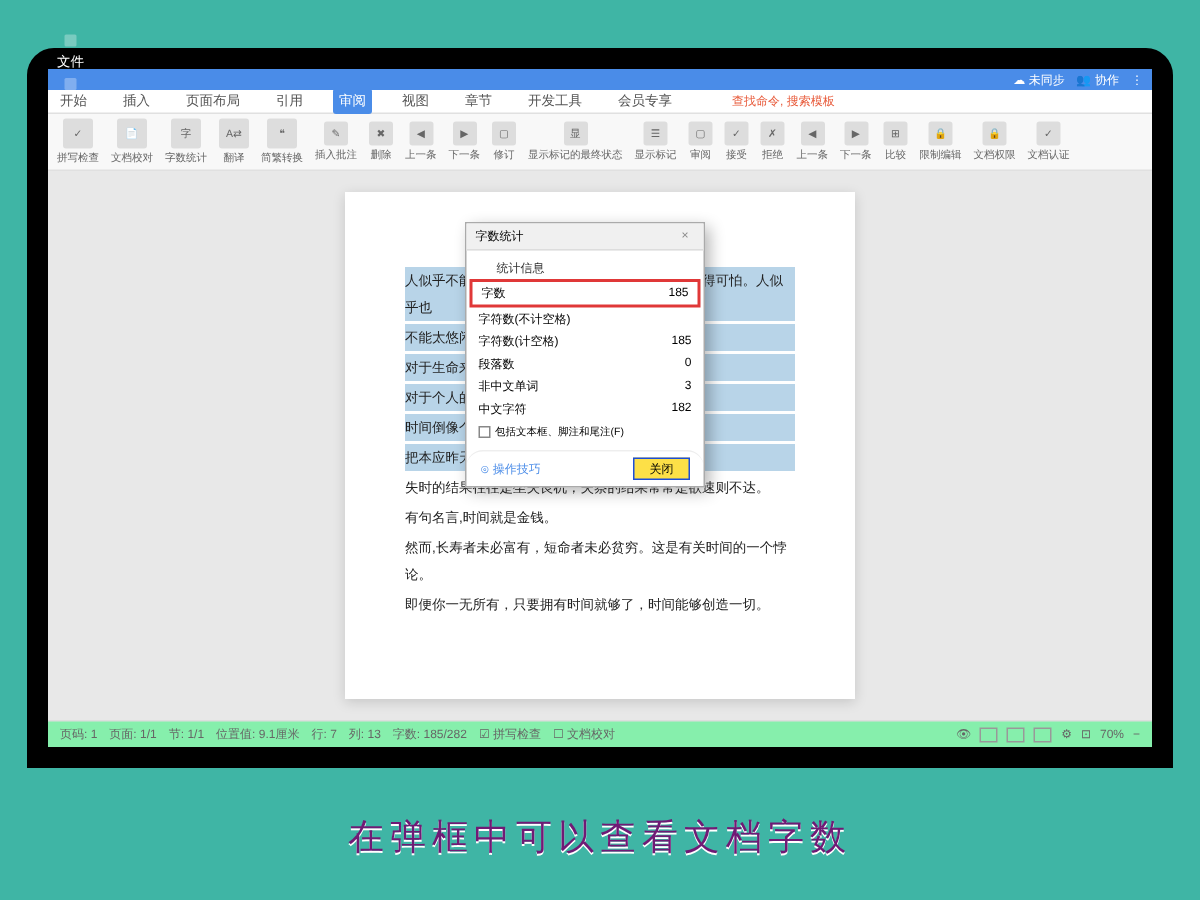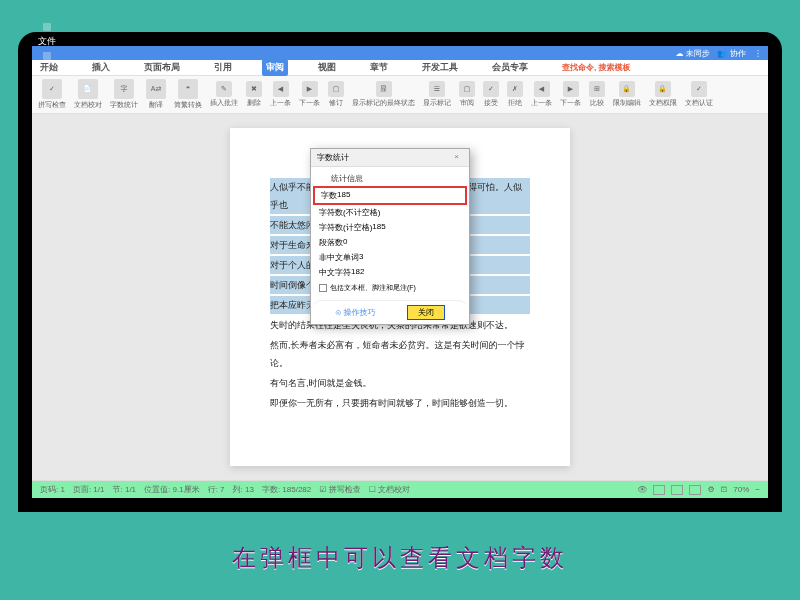--- a/index.html
+++ b/index.html
@@ -2,41 +2,41 @@
 <html><head>
 <meta charset="utf-8">
 <style>
 * { margin: 0; padding: 0; box-sizing: border-box; font-family: "Microsoft YaHei", sans-serif; }
 body { background: #3fb5a5; width: 800px; height: 600px; overflow: hidden; position: relative; }
 .monitor { position: absolute; top: 32px; left: 18px; right: 18px; bottom: 88px; background: #000; border-radius: 18px 18px 0 0; padding: 14px; }
 .screen { background: #fff; width: 100%; height: 100%; display: flex; flex-direction: column; font-size: 9px; }
 .titlebar { background: #4a8ce8; height: 14px; display: flex; align-items: center; padding: 0 6px; color: #fff; gap: 6px; }
 .titlebar .left { display: flex; gap: 4px; align-items: center; flex-direction: column; }
 .titlebar .right { margin-left: auto; display: flex; gap: 8px; align-items: center; font-size: 8px; }
-.menubar { background: #fff; height: 16px; display: flex; align-items: center; padding: 0 4px; gap: 26px; font-size: 9px; color: #555; border-bottom: 1px solid #e0e0e0; font-weight: bold; }
+.menubar { background: #fff; height: 16px; display: flex; align-items: center; padding: 0 4px; gap: 16px; font-size: 9px; color: #555; border-bottom: 1px solid #e0e0e0; }
 .menubar .tab { padding: 2px 4px; }
 .menubar .tab.active { background: #4a8ce8; color: #fff; border-radius: 2px; }
-.menubar .search { margin-left: 4px; color: #e85a3a; font-size: 8px; }
+.menubar .search { margin-left: 20px; color: #e85a3a; font-size: 8px; }
 .toolbar { background: #f8f8f8; height: 38px; display: flex; align-items: center; padding: 0 6px; gap: 8px; border-bottom: 1px solid #e0e0e0; font-size: 7px; color: #666; }
 .tool-group { display: flex; flex-direction: column; align-items: center; gap: 1px; }
 .tool-icon { width: 16px; height: 16px; background: #ddd; border-radius: 2px; display: flex; align-items: center; justify-content: center; }
 .tool-group.big .tool-icon { width: 20px; height: 20px; }
 .document-area { flex: 1; background: #e8e8e8; position: relative; overflow: hidden; display: flex; justify-content: center; padding: 14px 0; }
 .page { background: #fff; width: 340px; padding: 50px 40px 30px; box-shadow: 0 2px 8px rgba(0,0,0,0.15); position: relative; }
 .page p { font-size: 9px; line-height: 2; color: #222; margin-bottom: 2px; }
 .page p.sel { background: #b8d4e8; }
 .dialog { position: absolute; top: 20px; left: 80px; width: 160px; background: #fff; border: 1px solid #aaa; box-shadow: 3px 3px 10px rgba(0,0,0,0.3); z-index: 10; font-size: 8px; }
 .dialog-title { background: #f0f0f0; padding: 3px 6px; display: flex; justify-content: space-between; border-bottom: 1px solid #ddd; }
 .dialog-close { cursor: pointer; color: #888; padding: 0 4px; }
 .dialog-body { padding: 4px 0; }
-.stat-row { display: flex; padding: 2px 8px; font-size: 8px; }
+.stat-row { display: flex; justify-content: space-between; padding: 2px 8px; font-size: 8px; }
 .stat-row.hl { border: 2px solid #e03838; margin: 0 2px; padding: 2px 6px; }
 .stat-head { padding: 2px 20px; color: #333; font-size: 8px; }
 .dialog-check { padding: 3px 8px; font-size: 7px; display: flex; align-items: center; gap: 3px; }
-.dialog-bottom { padding: 4px 24px; display: flex; justify-content: space-between; align-items: center; border-top: 1px solid #eee; border-radius: 11px; }
+.dialog-bottom { padding: 4px 9px; display: flex; justify-content: space-between; align-items: center; border-top: 1px solid #eee; border-radius: 11px; }
 .dialog-tip { color: #4a8ce8; font-size: 8px; }
 .dialog-btn { border: 1px solid #1d4ed8; background: #fde047; padding: 1px 10px; font-size: 8px; cursor: pointer; }
 .statusbar { background: #86efac; height: 18px; display: flex; align-items: center; padding: 0 8px; gap: 8px; font-size: 8px; color: #666; border-top: 1px solid #ddd; }
 .statusbar .right { margin-left: auto; display: flex; gap: 6px; align-items: center; }
 .view-icon { width: 12px; height: 10px; border: 1px solid #999; }
 .caption { position: absolute; bottom: 26px; left: 0; right: 0; text-align: center; font-size: 24px; color: #701a75; letter-spacing: 4px; font-weight: 400; text-shadow: 0 1px 0 #fff; }
 .sq { width: 8px; height: 8px; background: rgba(255,255,255,0.3); border-radius: 1px; }
 .checkbox { width: 8px; height: 8px; border: 1px solid #888; }
 </style>
 </head>
@@ -162,22 +162,22 @@
     <div class="document-area">
       <div class="page" id="page">
 
       <p class="sel">人似乎不能太忙碌，太忙碌了，便会觉得时光短暂得可怕。人似乎也</p>
           <p class="sel">不能太悠闲，太悠闲                                          无聊。</p>
           <p class="sel">对于生命来说，时                                    ，时间是了有情的，</p>
           <p class="sel">对于个人的悲喜来说                                  于民族的创伤而言，</p>
           <p class="sel">时间倒像个庸医。不                                  择上都有一个最佳点。</p>
           <p class="sel">把本应昨天做的事情                                  把应明天做的事情放</p>
           <p>失时的结果往往是坐失良机，失察的结果常常是欲速则不达。</p>
+          <p>有句名言,时间就是金钱。</p>
           <p>然而,长寿者未必富有，短命者未必贫穷。这是有关时间的一个悖论。</p>
-          <p>有句名言,时间就是金钱。</p>
           <p>即便你一无所有，只要拥有时间就够了，时间能够创造一切。</p>
           <div class="dialog">
           <div class="dialog-title">
             <span>字数统计</span>
             <span class="dialog-close">×</span>
           </div>
           <div class="dialog-body">
             <div class="stat-head">统计信息</div>
             <div id="stat-rows">
                 <div class="stat-row hl">

